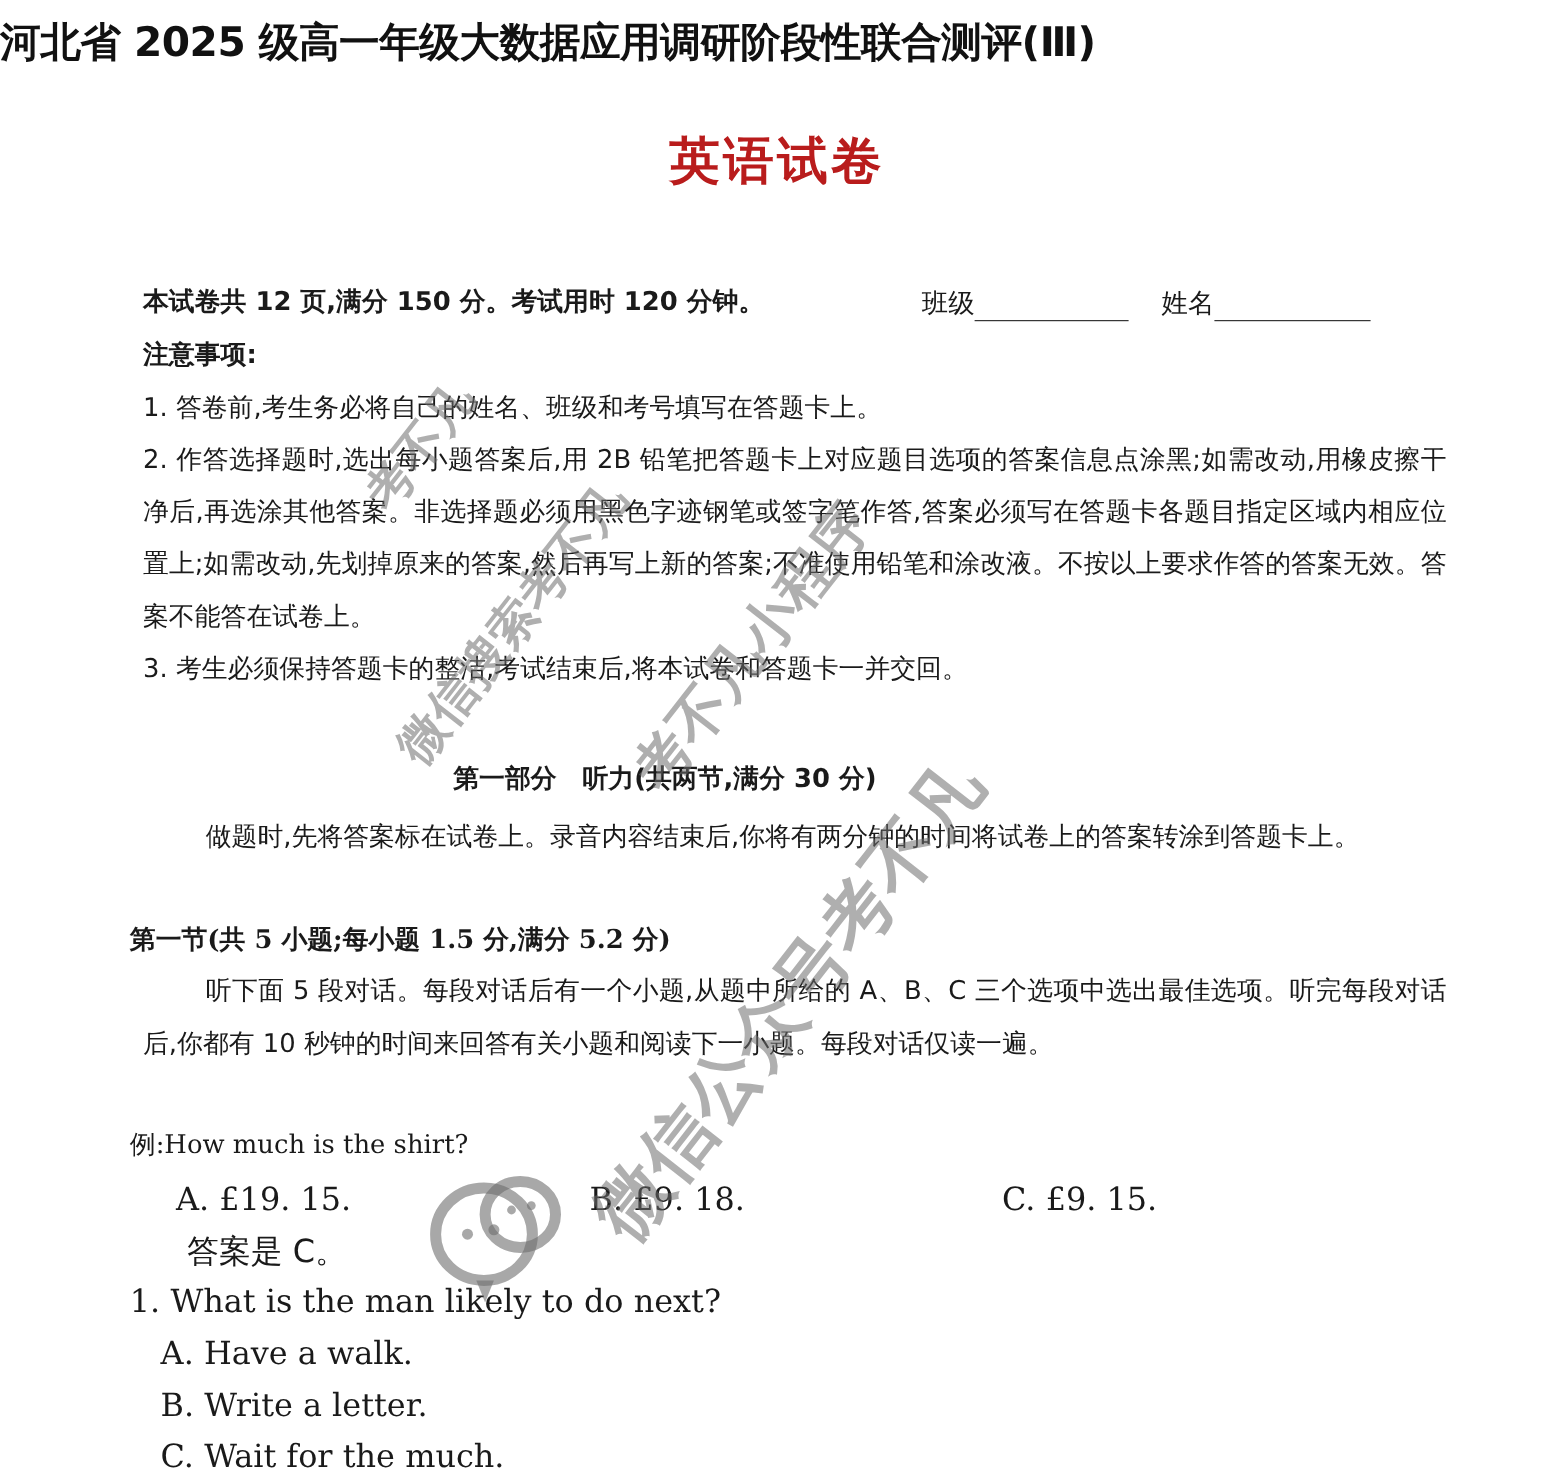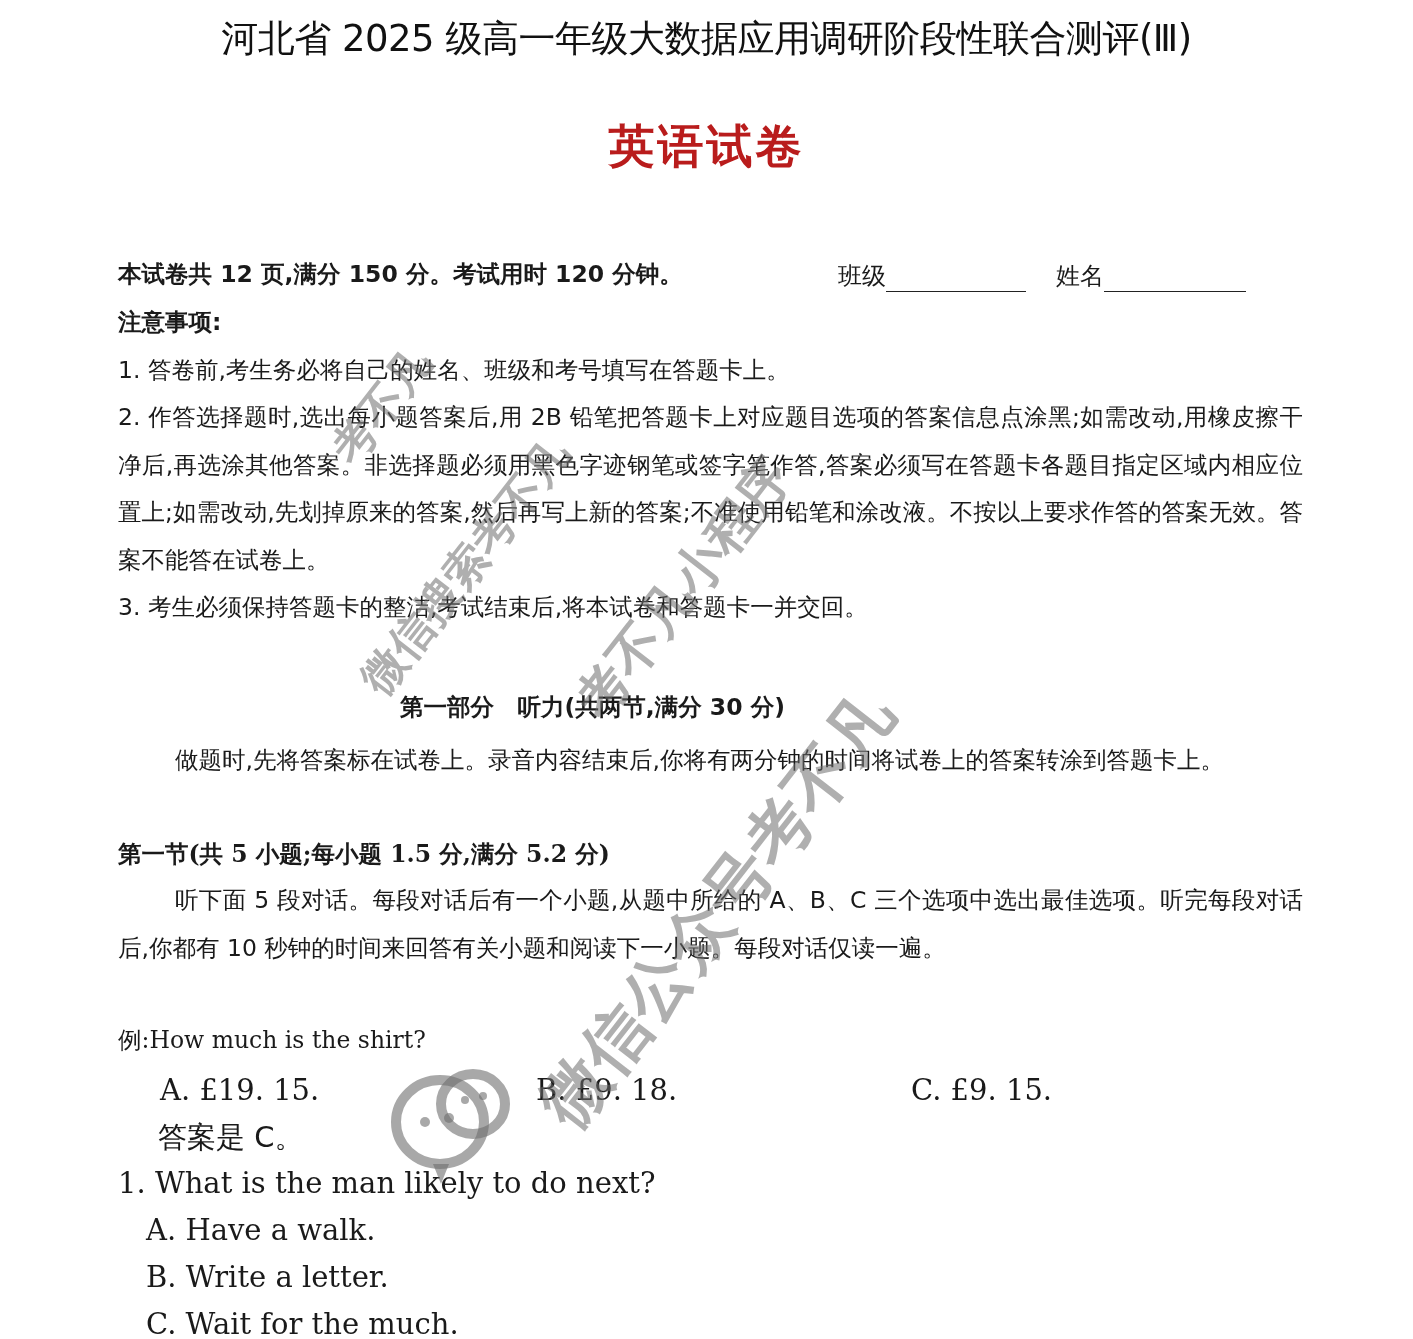--- a/index.html
+++ b/index.html
@@ -3,36 +3,36 @@
 <meta charset="utf-8">
 <style>
   html, body { margin: 0; padding: 0; background: #ffffff; }
   body {
     width: 1413px; height: 1339px; position: relative; overflow: hidden;
     font-family: "DejaVu Serif", "Liberation Serif", serif;
     color: #1a1a1a;
   }
   .abs { position: absolute; white-space: nowrap; }
   .title {
-    left: 0; width: 1413px; top: 14px; text-align: center;
+    left: 0; width: 1413px; top: 14px; 
     font-family: "DejaVu Sans", "Liberation Sans", sans-serif;
-    font-weight: normal; font-size: 37px; letter-spacing: -0.5px; color: #111;
+    font-weight: bold; font-size: 37px; letter-spacing: -0.5px; color: #111;
   }
   .subtitle {
     left: 0; width: 1413px; top: 116px; text-align: center;
     font-family: "DejaVu Sans", "Liberation Sans", sans-serif;
     font-weight: bold; font-size: 46px; letter-spacing: 3px; color: #b91c1c;
   }
   .fields { top: 212px; left: 838px; font-size: 24px; display: flex; align-items: flex-end; margin-top: 48px; }
   .field-label { font-family: "DejaVu Sans", "Liberation Sans", sans-serif; }
   .blank { display: inline-block; border-bottom: 1.5px solid #222; height: 30px; }
   .blank.class { width: 140px; margin-right: 30px; }
   .blank.name { width: 142px; }
   .line { left: 118px; font-size: 23.5px; line-height: 47px; }
-  .sans { font-family: "DejaVu Sans", "Liberation Sans", sans-serif; }
+  .sans { font-family: "DejaVu Sans", "Liberation Sans", sans-serif; margin-left: 12px; }
   .bold { font-weight: bold; }
   .para { position: absolute; left: 118px; width: 1185px; font-size: 23.5px; line-height: 47.5px; text-align: justify; }
   .indent { text-indent: 57px; }
   .center { left: 0; width: 1157px; text-align: center; padding-left: 14px; }
   .opt { font-size: 29px; }
   
   .wm {
     position: absolute; color: rgba(110,110,110,0.55); font-weight: bold;
     font-family: "DejaVu Sans", "Liberation Sans", sans-serif;
     transform-origin: left top; white-space: nowrap; pointer-events: none;

